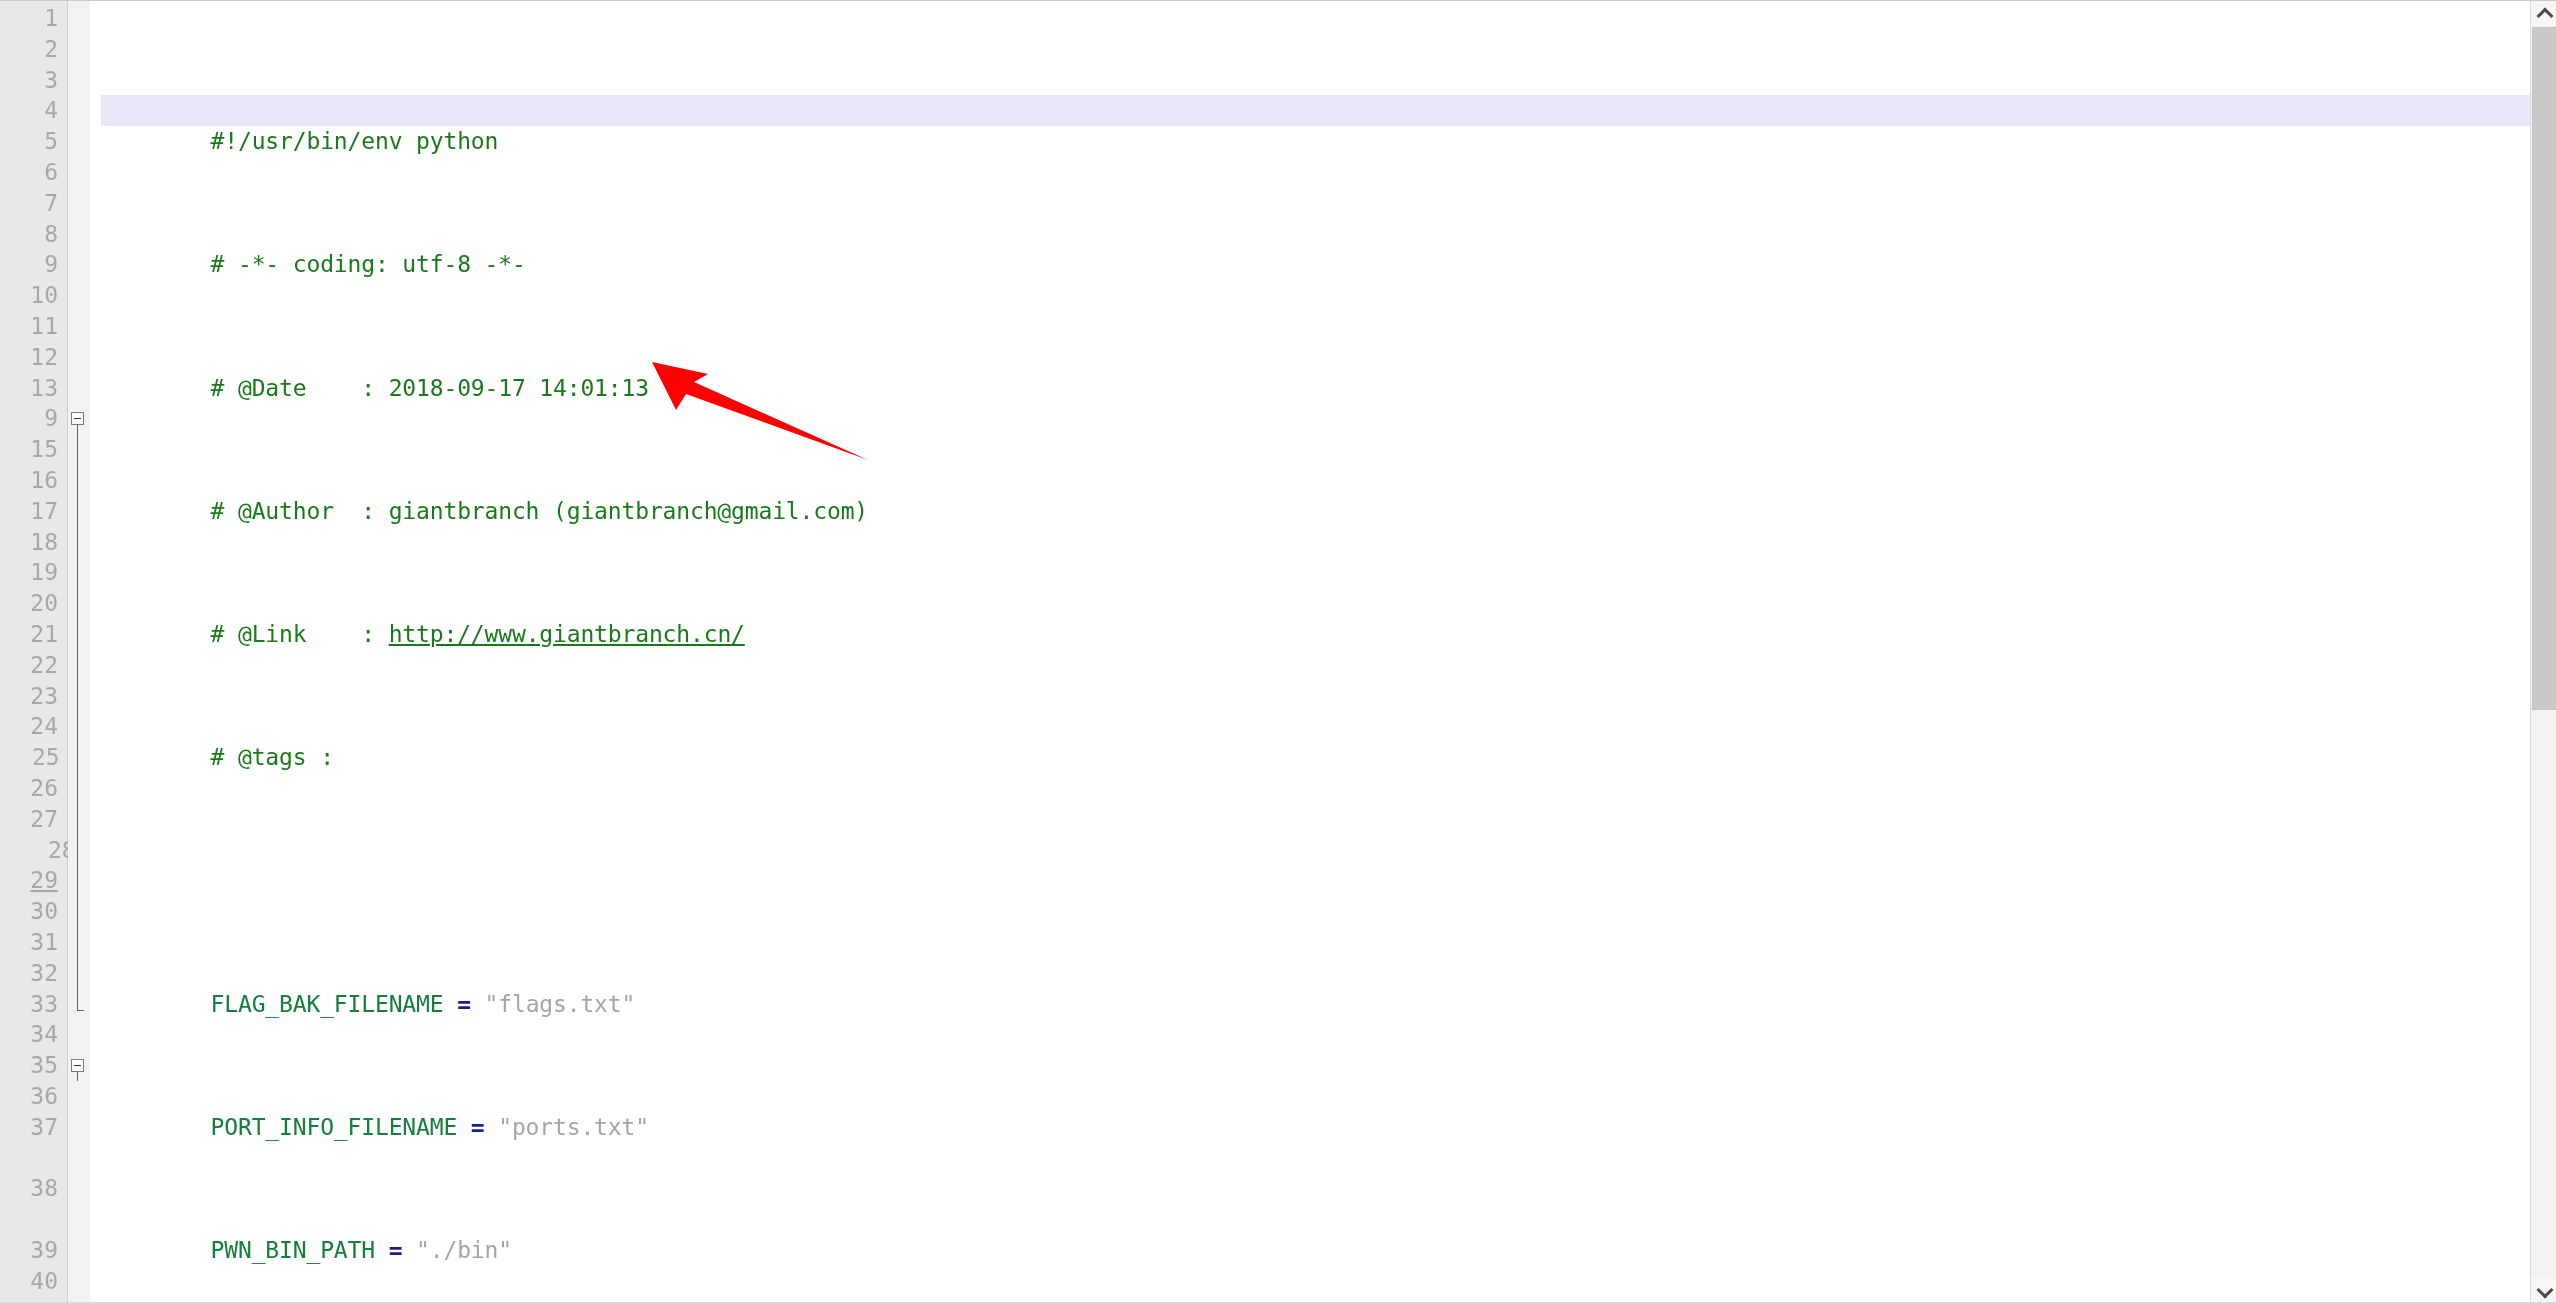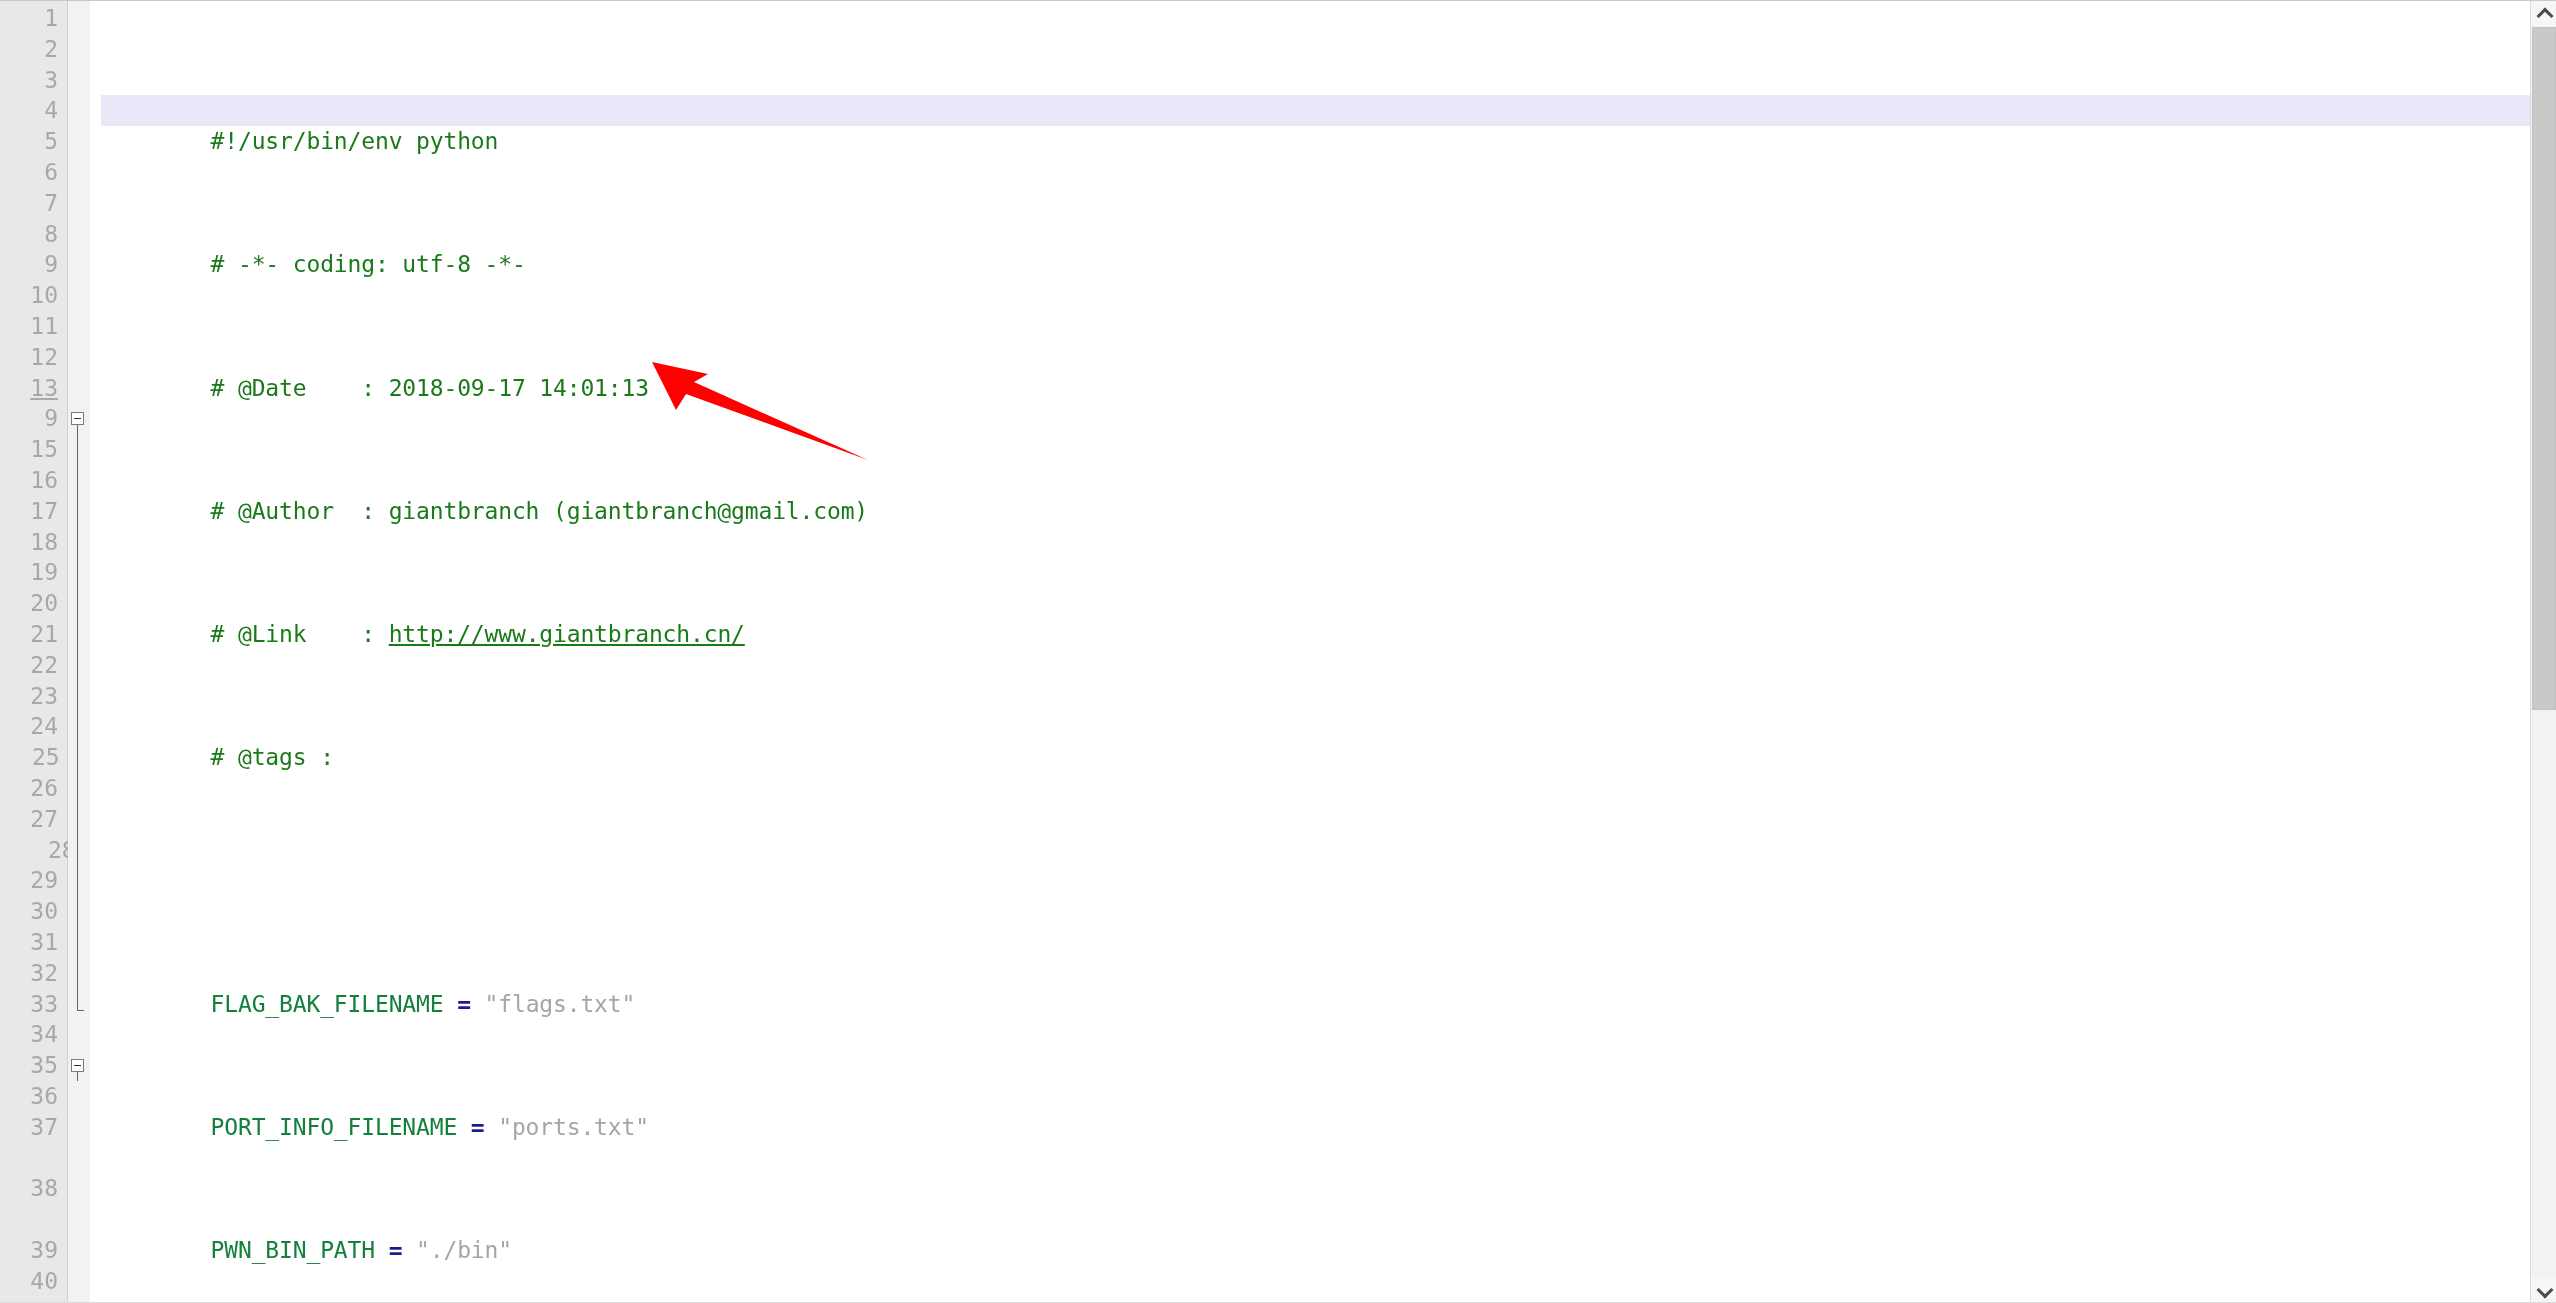--- a/index.html
+++ b/index.html
@@ -142,37 +142,37 @@
       <div class="gl" style="height: 30.8px;">3</div>
       <div class="gl" style="height: 30.8px;">4</div>
       <div class="gl" style="height: 30.8px;">5</div>
       <div class="gl" style="height: 30.8px;">6</div>
       <div class="gl" style="height: 30.8px;">7</div>
       <div class="gl" style="height: 30.8px;">8</div>
       <div class="gl" style="height: 30.8px;">9</div>
       <div class="gl" style="height: 30.8px;">10</div>
       <div class="gl" style="height: 30.8px;">11</div>
       <div class="gl" style="height: 30.8px;">12</div>
-      <div class="gl" style="height: 30.8px; text-decoration: underline;">13</div>
+      <div class="gl" style="height: 30.8px;">13</div>
       <div class="gl" style="height: 30.8px;">9</div>
       <div class="gl" style="height: 30.8px;">15</div>
       <div class="gl" style="height: 30.8px;">16</div>
       <div class="gl" style="height: 30.8px;">17</div>
       <div class="gl" style="height: 30.8px;">18</div>
       <div class="gl" style="height: 30.8px;">19</div>
       <div class="gl" style="height: 30.8px;">20</div>
       <div class="gl" style="height: 30.8px;">21</div>
       <div class="gl" style="height: 30.8px;">22</div>
       <div class="gl" style="height: 30.8px;">23</div>
       <div class="gl" style="height: 30.8px;">24</div>
       <div class="gl" style="height: 30.8px; padding-left: 32px;">25</div>
       <div class="gl" style="height: 30.8px;">26</div>
       <div class="gl" style="height: 30.8px;">27</div>
       <div class="gl" style="height: 30.8px; padding-left: 48px;">28</div>
-      <div class="gl" style="height: 30.8px;">29</div>
+      <div class="gl" style="height: 30.8px; text-decoration: underline;">29</div>
       <div class="gl" style="height: 30.8px;">30</div>
       <div class="gl" style="height: 30.8px;">31</div>
       <div class="gl" style="height: 30.8px;">32</div>
       <div class="gl" style="height: 30.8px;">33</div>
       <div class="gl" style="height: 30.8px;">34</div>
       <div class="gl" style="height: 30.8px;">35</div>
       <div class="gl" style="height: 30.8px; margin-left: 12px;">36</div>
       <div class="gl" style="height: 61.6px;">37</div>
       <div class="gl" style="height: 61.6px;">38</div>
       <div class="gl" style="height: 30.8px;">39</div>

